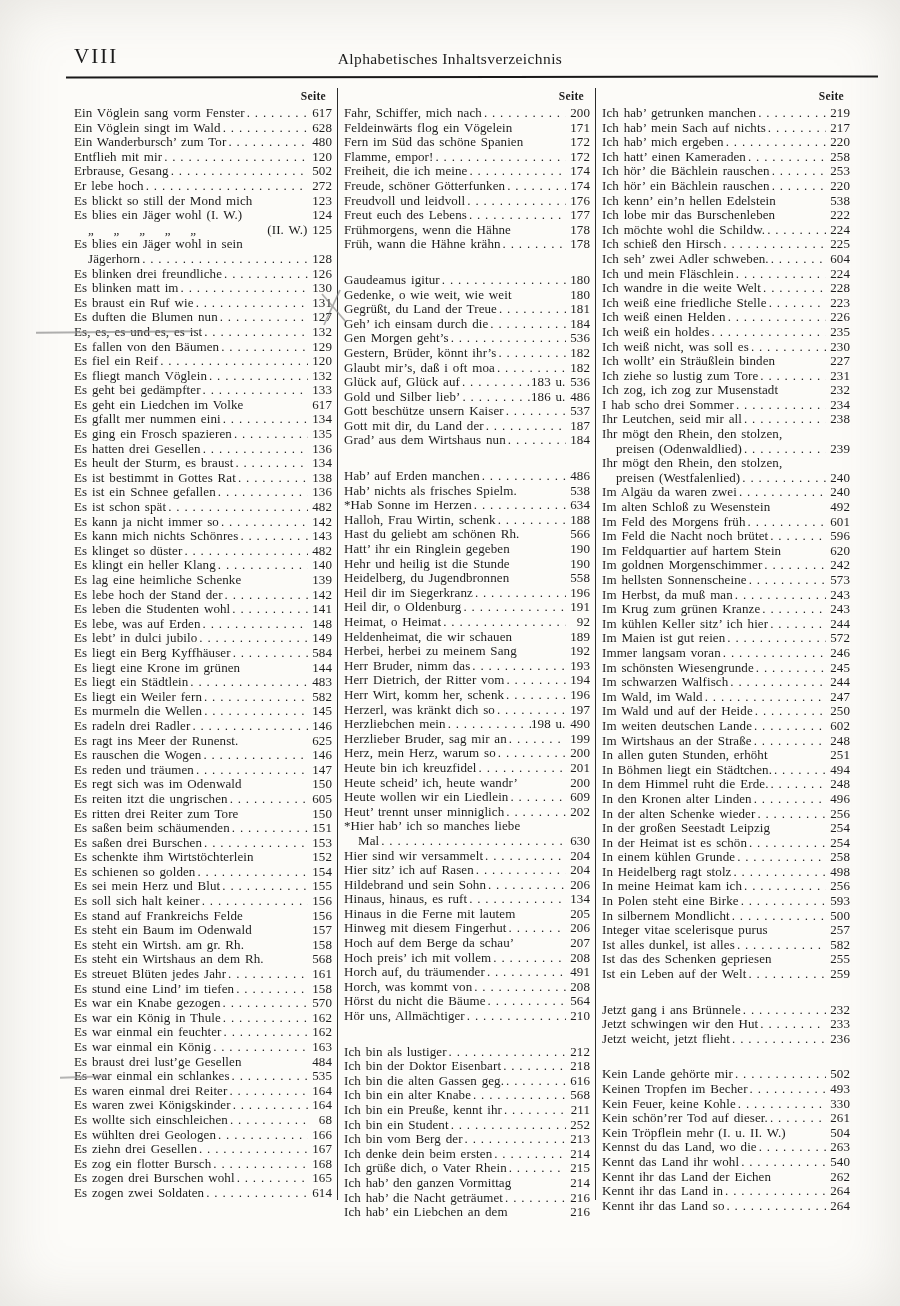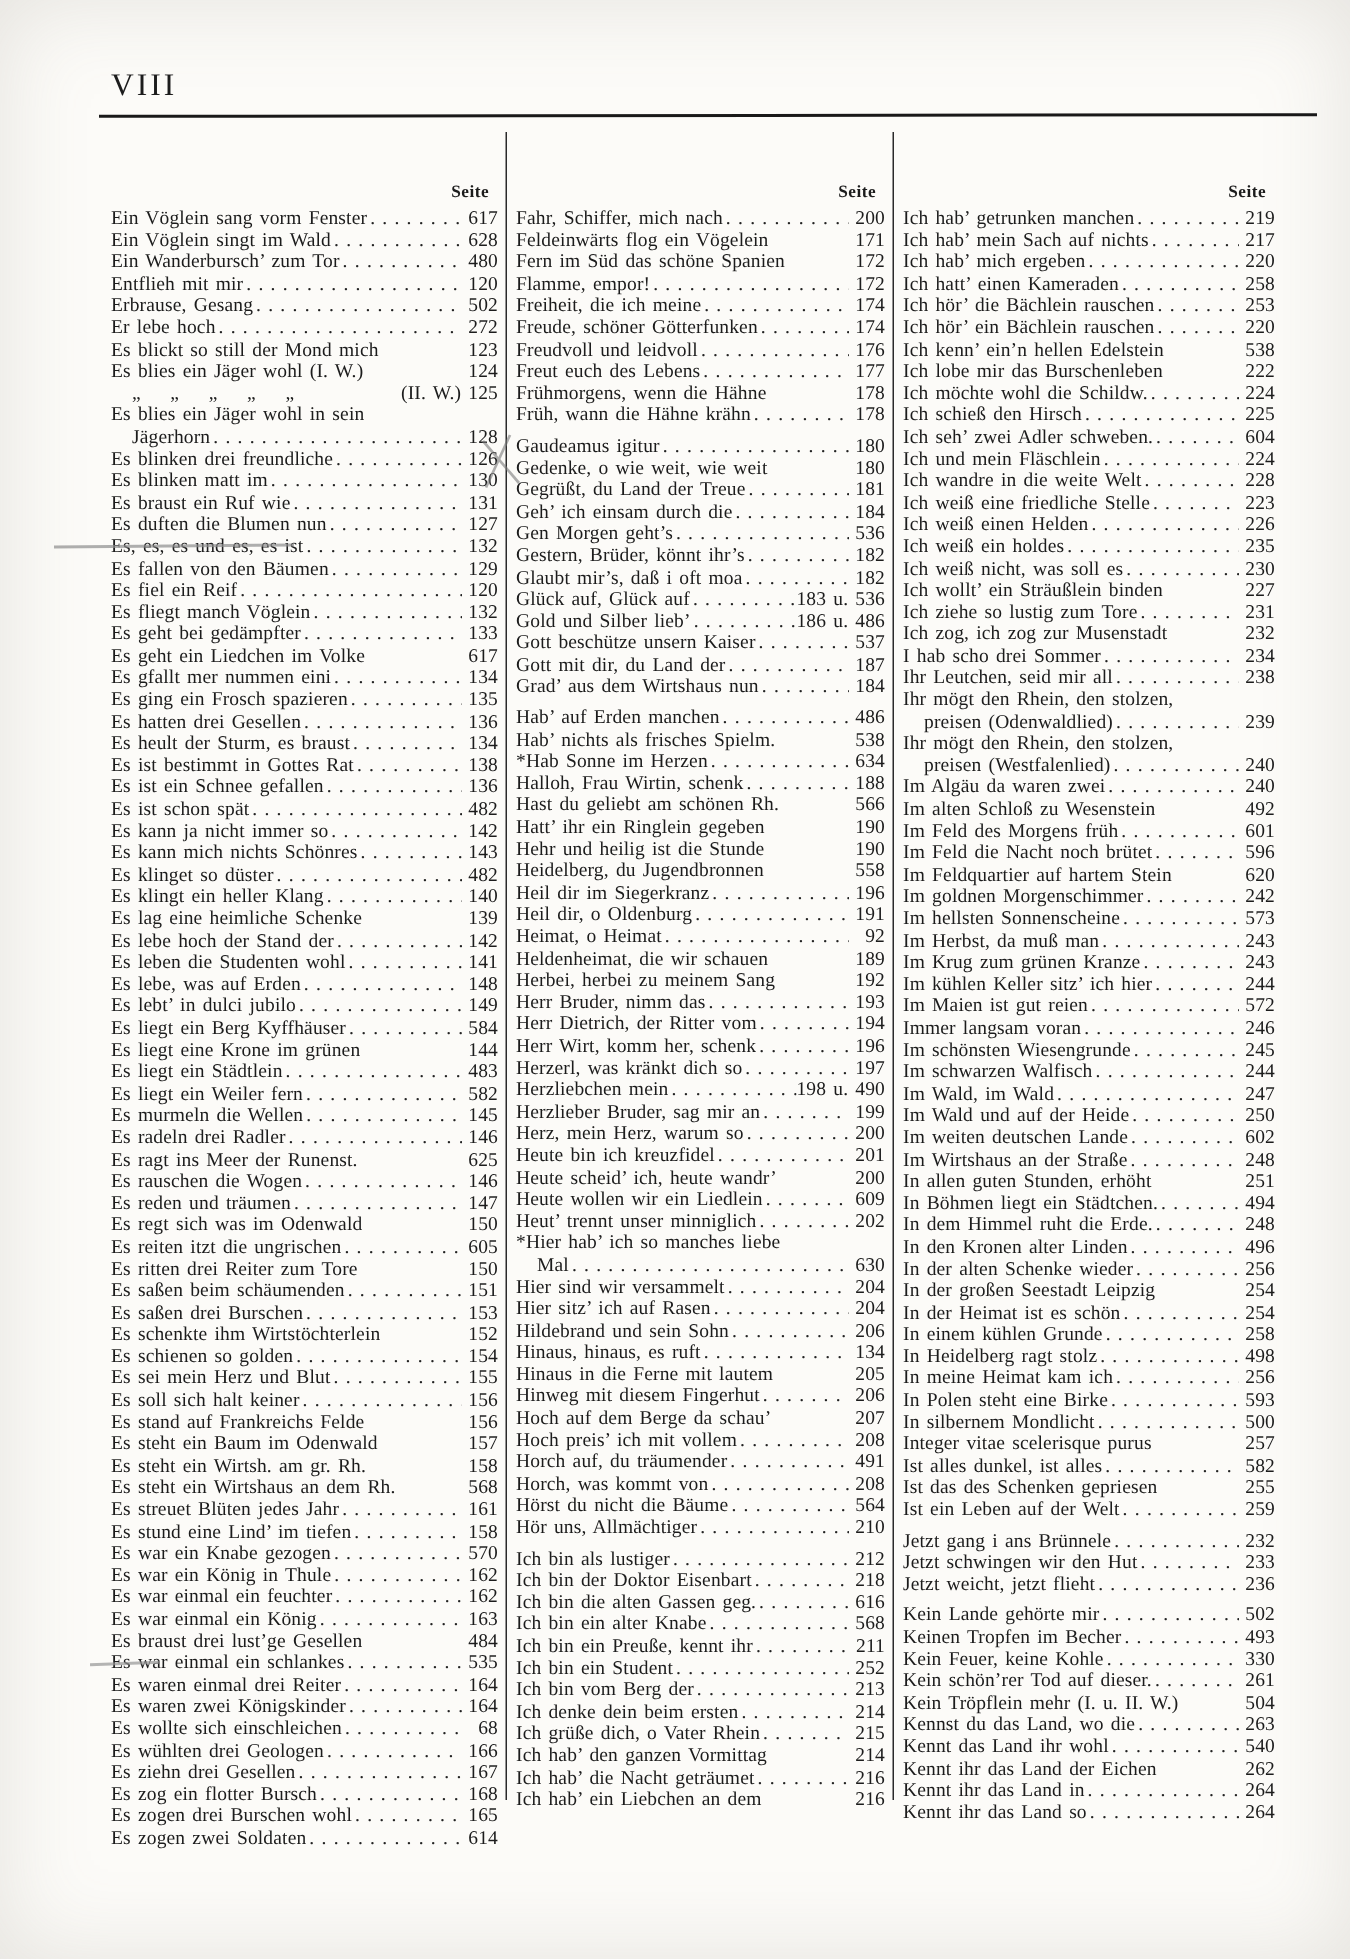--- a/index.html
+++ b/index.html
@@ -28,23 +28,23 @@
     position:absolute;top:88px;height:1112px;width:1px;background:#2a2a2a;
   }
   .div1{left:337px;}
   .div2{left:595px;}
   .idx-col{position:absolute;top:90px;}
   .col1{left:74px;width:258px;}
   .col2{left:344px;width:246px;}
   .col3{left:602px;width:248px;}
   .seite{
     text-align:right;font-weight:bold;font-size:11.5px;
-    padding:0 6px 4px 0;letter-spacing:.3px;margin-top:32px;
+    padding:0 6px 4px 0;letter-spacing:.3px;
   }
-  .group + .group{margin-top:6px;}
+  .group + .group{margin-top:21px;}
   .row{
     position:relative;
     display:flex;align-items:baseline;
     font-size:13px;line-height:14.6px;
     word-spacing:1.4px;letter-spacing:.1px;
     white-space:nowrap;
   }
   .row .t{flex:0 0 auto;white-space:pre;}
   .row .dots{
     flex:1 1 0px;min-width:0;overflow:hidden;
@@ -63,20 +63,21 @@
     transform:rotate(-2deg);
   }
   .pencil-x{position:absolute;left:318px;top:288px;opacity:.6;}
 </style>
 </head>
 <body>
 
 <div class="page">
 
   <div class="folio">VIII</div>
+  <div class="head-title">Alphabetisches Inhaltsverzeichnis</div>
   <div class="head-rule"></div>
 
   <div class="col-divider div1"></div>
   <div class="col-divider div2"></div>
 
   <div class="idx-col col1">
     <div class="seite">Seite</div>
   <div class="group">
         <div class="row">
           <span class="t">Ein Vöglein sang vorm Fenster</span>

